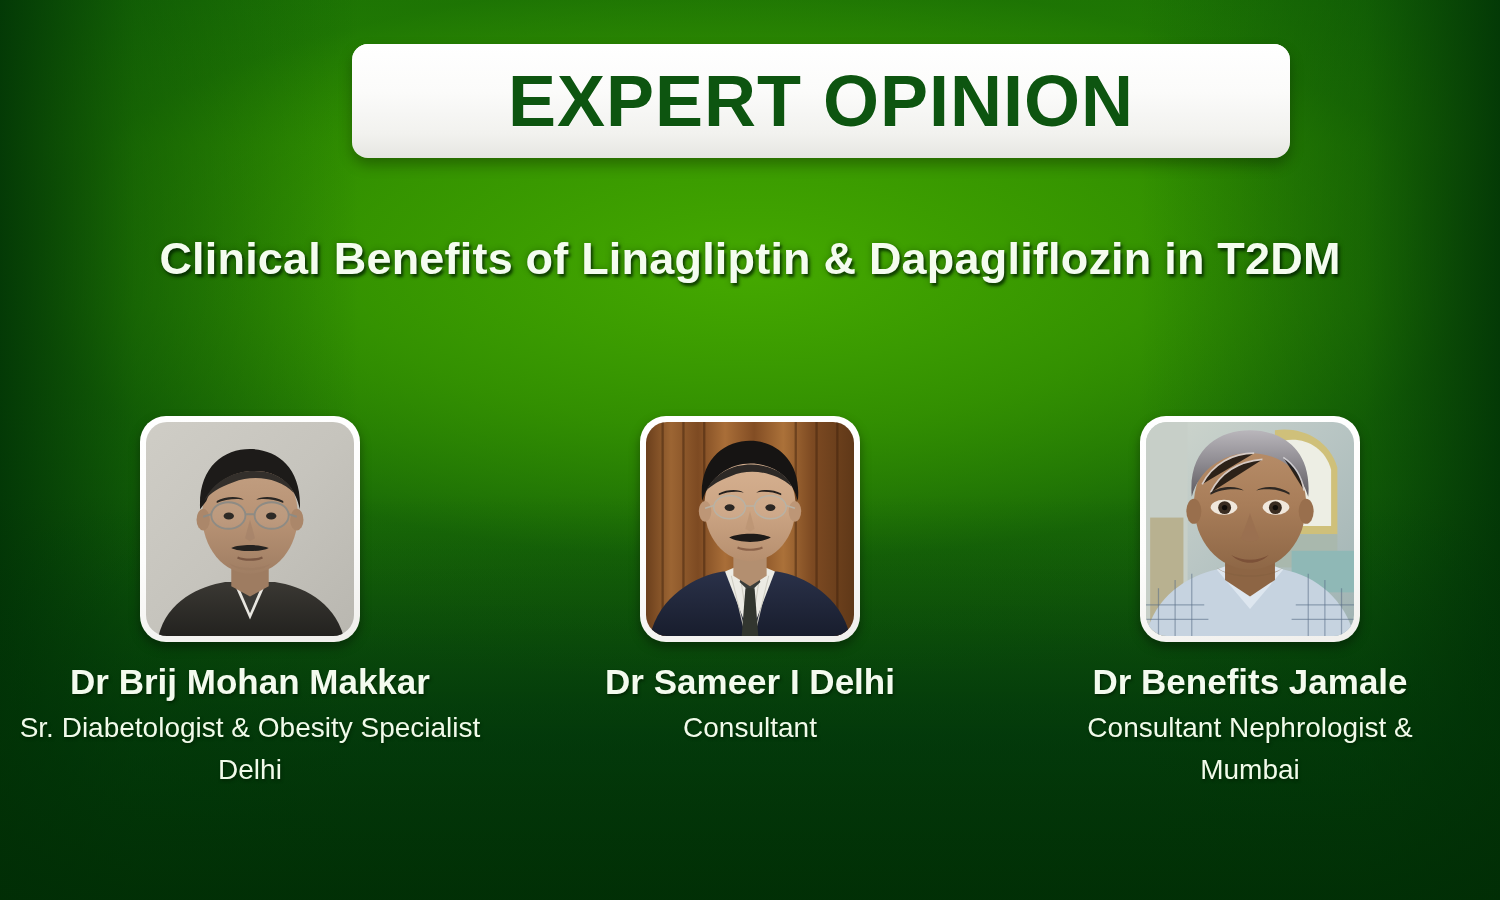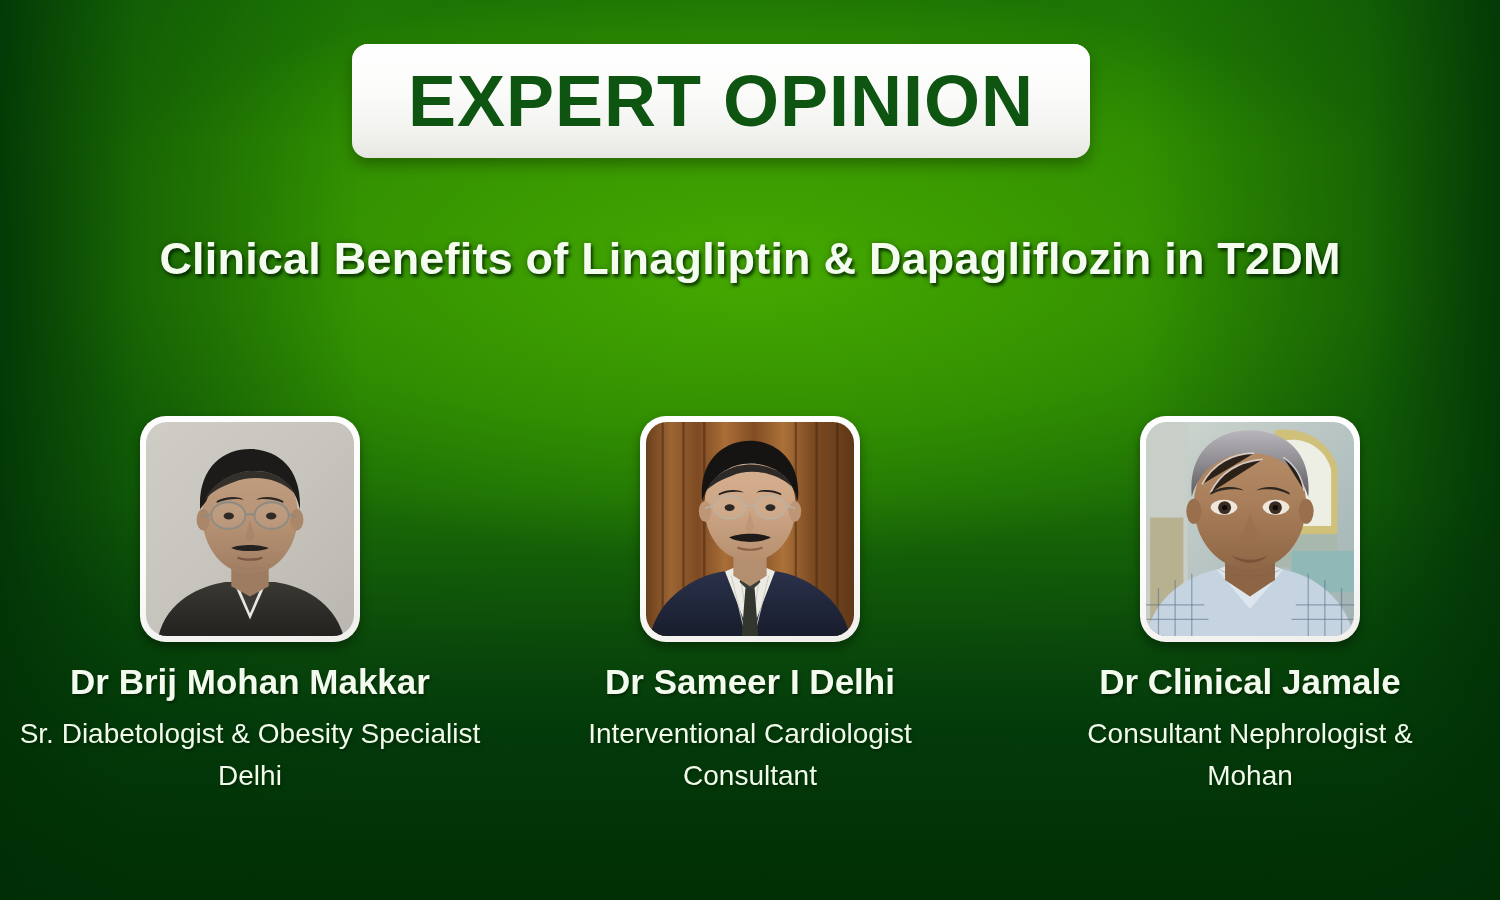--- a/index.html
+++ b/index.html
@@ -32,21 +32,21 @@
     inset: 0;
     background: linear-gradient(180deg, rgba(0,0,0,0) 55%, rgba(1,48,6,0.55) 82%, rgba(1,44,5,0.8) 100%);
     pointer-events: none;
   }
 
   
   .banner {
     position: absolute;
     left: 352px;
     top: 44px;
-    width: 738px;
+    width: 938px;
     height: 114px;
     border-radius: 16px;
     background: linear-gradient(180deg, #ffffff 0%, #fbfbfa 42%, #f2f2ef 78%, #e6e6e2 100%);
     box-shadow: 0 7px 14px rgba(0,0,0,0.30), 0 1px 0 rgba(255,255,255,0.9) inset;
     display: flex;
     align-items: center;
     justify-content: center;
     z-index: 4;
   }
   .banner-text {
@@ -121,21 +121,21 @@
   }
   .expert-line {
     font-size: 28px;
     font-weight: normal;
     color: #f1fbea;
     line-height: 1.5;
     text-align: center;
     white-space: nowrap;
     text-shadow: 1px 2px 3px rgba(0,30,0,0.6);
   }
-  .expert-lines { margin-top: 12px; }
+  .expert-lines { margin-top: 6px; }
 </style>
 </head>
 <body>
 
 <div id="slide">
 
   <div class="banner">
     <div class="banner-text">EXPERT OPINION</div>
   </div>
 
@@ -287,21 +287,20 @@
             <path d="M50 43 L47.8 51.4 L50 52.8 L52.2 51.4 Z" fill="#bb9574" opacity="0.8"></path>
 
             <path d="M40 55.6 C45 53.2 55 53.2 60 55.6 C55 58.4 45 58.4 40 55.6 Z" fill="#1d1a18"></path>
 
             <path d="M44 60.4 C47 61.8 53 61.8 56 60.4" stroke="#8a6249" stroke-width="1" fill="none"></path>
           </svg>
         </div>
       </div>
       <div class="expert-name">Dr Sameer I Delhi</div>
       <div class="expert-lines">
-        <div class="expert-line">Interventional Cardiologist</div>
         <div class="expert-line">Consultant</div>
       </div>
     </div>
 
     <div class="expert">
       <div class="photo-frame">
         <div class="photo">
           <svg viewBox="0 0 100 103" preserveAspectRatio="none" aria-hidden="true">
             <defs>
               <linearGradient id="bg3" x1="0" y1="0" x2="1" y2="1">
@@ -372,21 +371,21 @@
             <ellipse cx="62.2" cy="41.2" rx="1.3" ry="1.3" fill="#100c09"></ellipse>
 
             <path d="M50 44 L45.6 56 C47 58 53 58 54.4 56 Z" fill="#9a7050" opacity="0.85"></path>
 
             <path d="M41 64 C46 67 54 67 59 64 C54 69 46 69 41 64 Z" fill="#7c5138"></path>
 
             <path d="M34 70 C40 76 60 76 66 70 C60 75 40 75 34 70 Z" fill="#83603f" opacity="0.55"></path>
           </svg>
         </div>
       </div>
-      <div class="expert-name">Dr Clinical Jamale</div>
+      <div class="expert-name">Dr Benefits Jamale</div>
       <div class="expert-lines">
         <div class="expert-line">Consultant Nephrologist &amp;</div>
-        <div class="expert-line">Mohan</div>
+        <div class="expert-line">Mumbai</div>
       </div>
     </div>
 
   </div>
 </div>
 
 </body></html>

